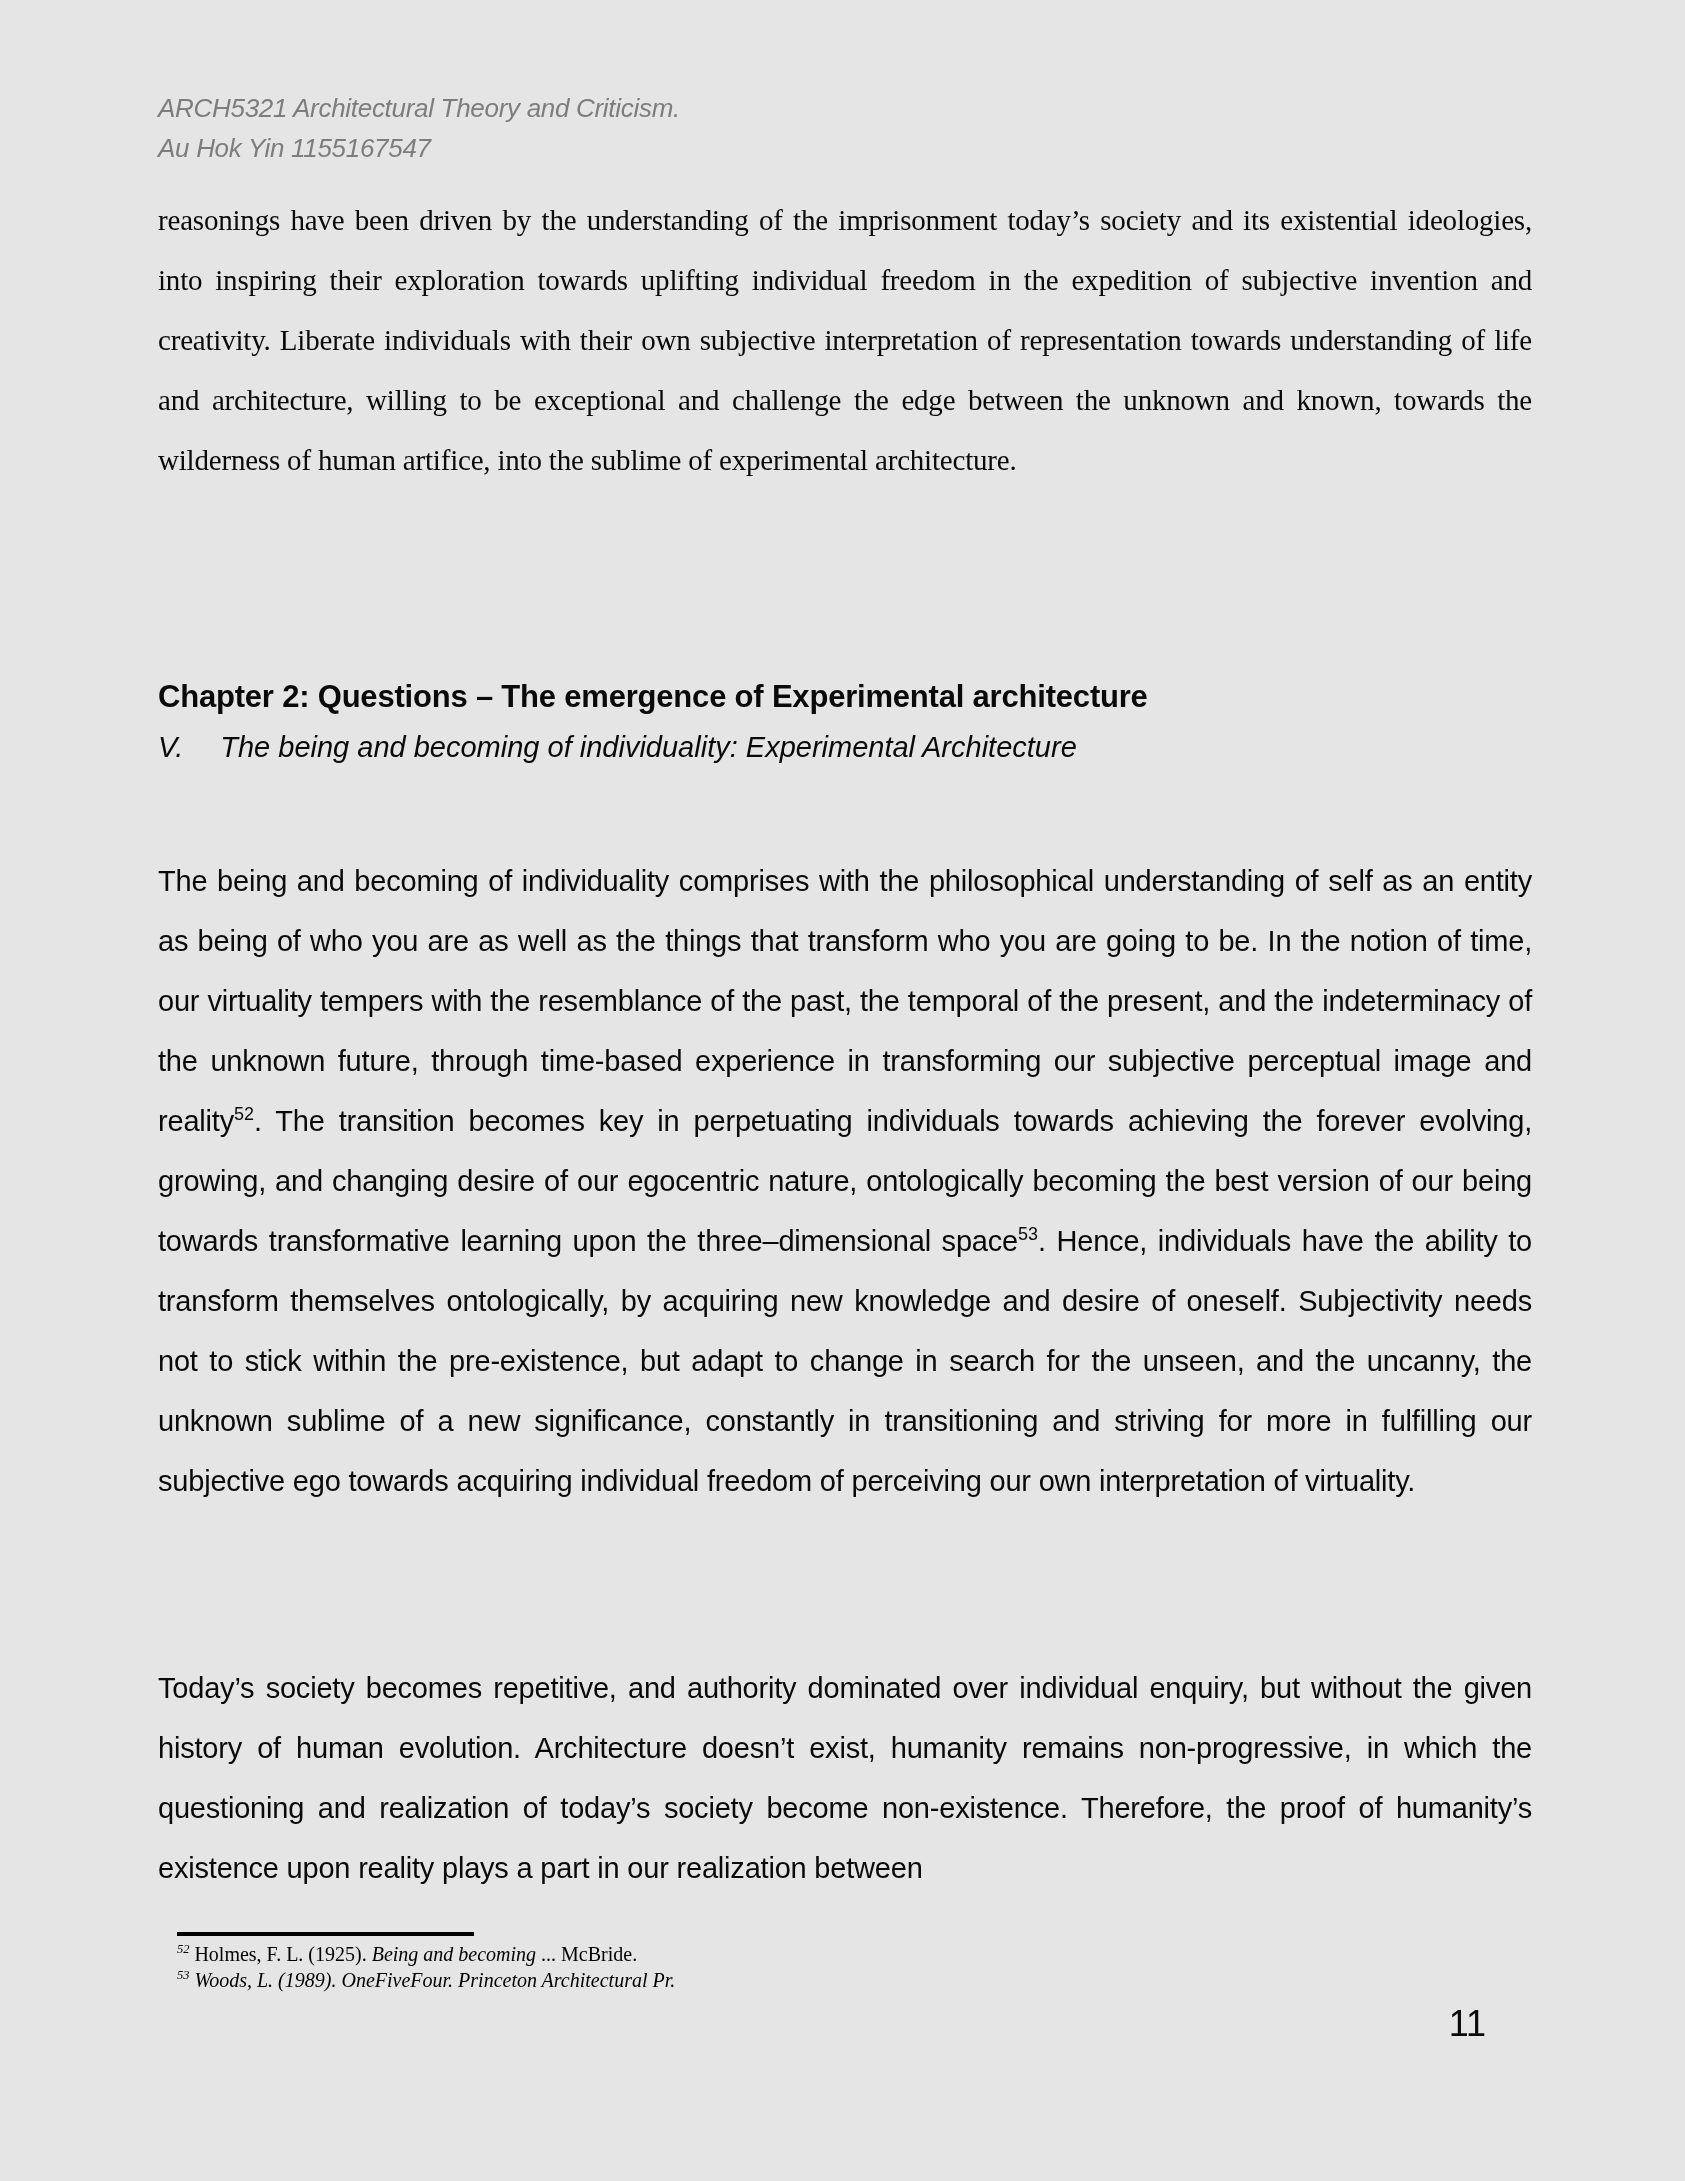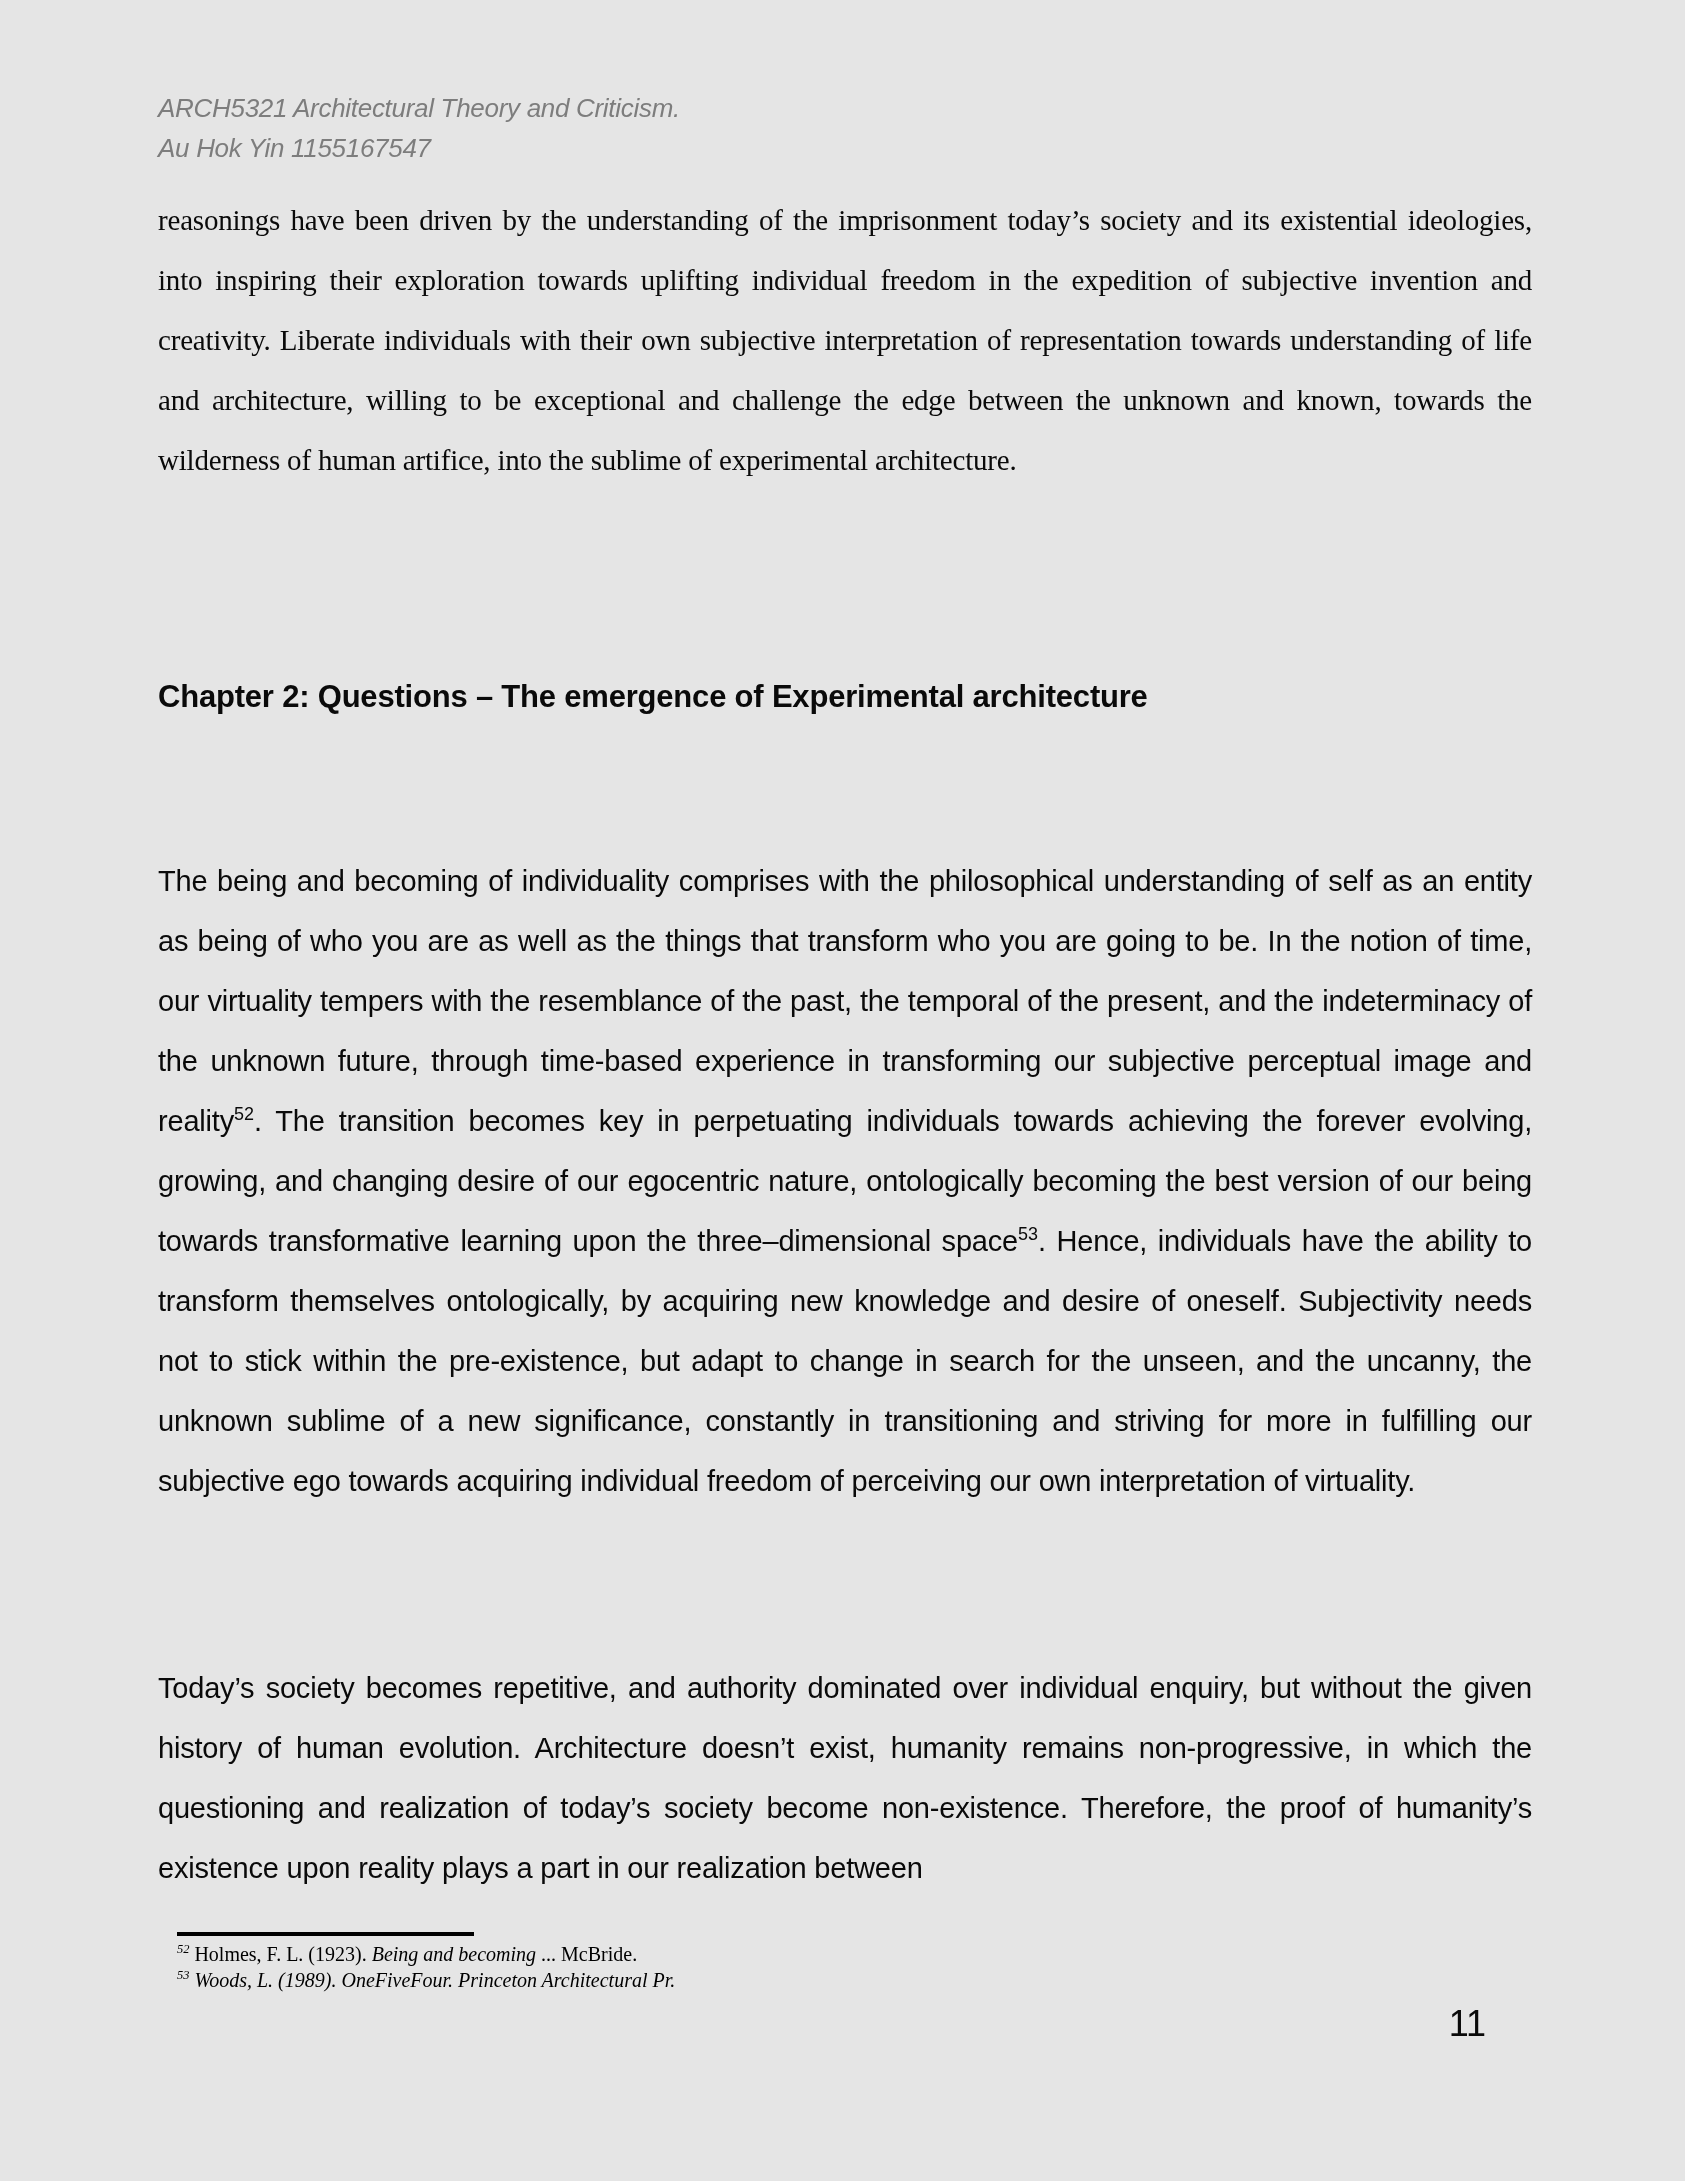--- a/index.html
+++ b/index.html
@@ -112,34 +112,37 @@
   </div>
 
   <div class="body-para" id="para1">
     <span>reasonings have been driven by the understanding of the imprisonment today’s society and its existential ideologies, into inspiring their exploration towards uplifting individual freedom in the expedition of subjective invention and creativity. Liberate individuals with their own subjective interpretation of representation towards understanding of life and architecture, willing to be exceptional and challenge the edge between the unknown and known, towards the wilderness of human artifice, into the sublime of experimental architecture.</span>
   </div>
 
   <div class="chapter-heading">
     <span>Chapter 2: Questions – The emergence of Experimental architecture</span>
   </div>
 
+  <div class="section-heading">
+    <span class="numeral">V.</span><span class="title">The being and becoming of individuality: Experimental Architecture</span>
+  </div>
 
   <div class="body-para" id="para2">
     <span>The being and becoming of individuality comprises with the philosophical understanding of self as an entity as being of who you are as well as the things that transform who you are going to be. In the notion of time, our virtuality tempers with the resemblance of the past, the temporal of the present, and the indeterminacy of the unknown future, through time-based experience in transforming our subjective perceptual image and reality</span><sup class="fn-ref">52</sup><span>. The transition becomes key in perpetuating individuals towards achieving the forever evolving, growing, and changing desire of our egocentric nature, ontologically becoming the best version of our being towards transformative learning upon the three–dimensional space</span><sup class="fn-ref">53</sup><span>. Hence, individuals have the ability to transform themselves ontologically, by acquiring new knowledge and desire of oneself. Subjectivity needs not to stick within the pre-existence, but adapt to change in search for the unseen, and the uncanny, the unknown sublime of a new significance, constantly in transitioning and striving for more in fulfilling our subjective ego towards acquiring individual freedom of perceiving our own interpretation of virtuality.</span>
   </div>
 
   <div class="body-para" id="para3">
     <span>Today’s society becomes repetitive, and authority dominated over individual enquiry, but without the given history of human evolution. Architecture doesn’t exist, humanity remains non-progressive, in which the questioning and realization of today’s society become non-existence. Therefore, the proof of humanity’s existence upon reality plays a part in our realization between</span>
   </div>
 
   <div class="footnote-separator"></div>
 
   <div class="footnotes">
     <div class="fn-line">
-      <sup>52</sup><span> Holmes, F. L. (1923). </span><span class="it">Being and becoming</span><span> ... McBride.</span>
+      <sup>52</sup><span> Holmes, F. L. (1925). </span><span class="it">Being and becoming</span><span> ... McBride.</span>
     </div>
     <div class="fn-line it">
       <sup>53</sup><span> Woods, L. (1989). OneFiveFour. Princeton Architectural Pr.</span>
     </div>
   </div>
 
   <div class="page-number">11</div>
 
 </div>
 

